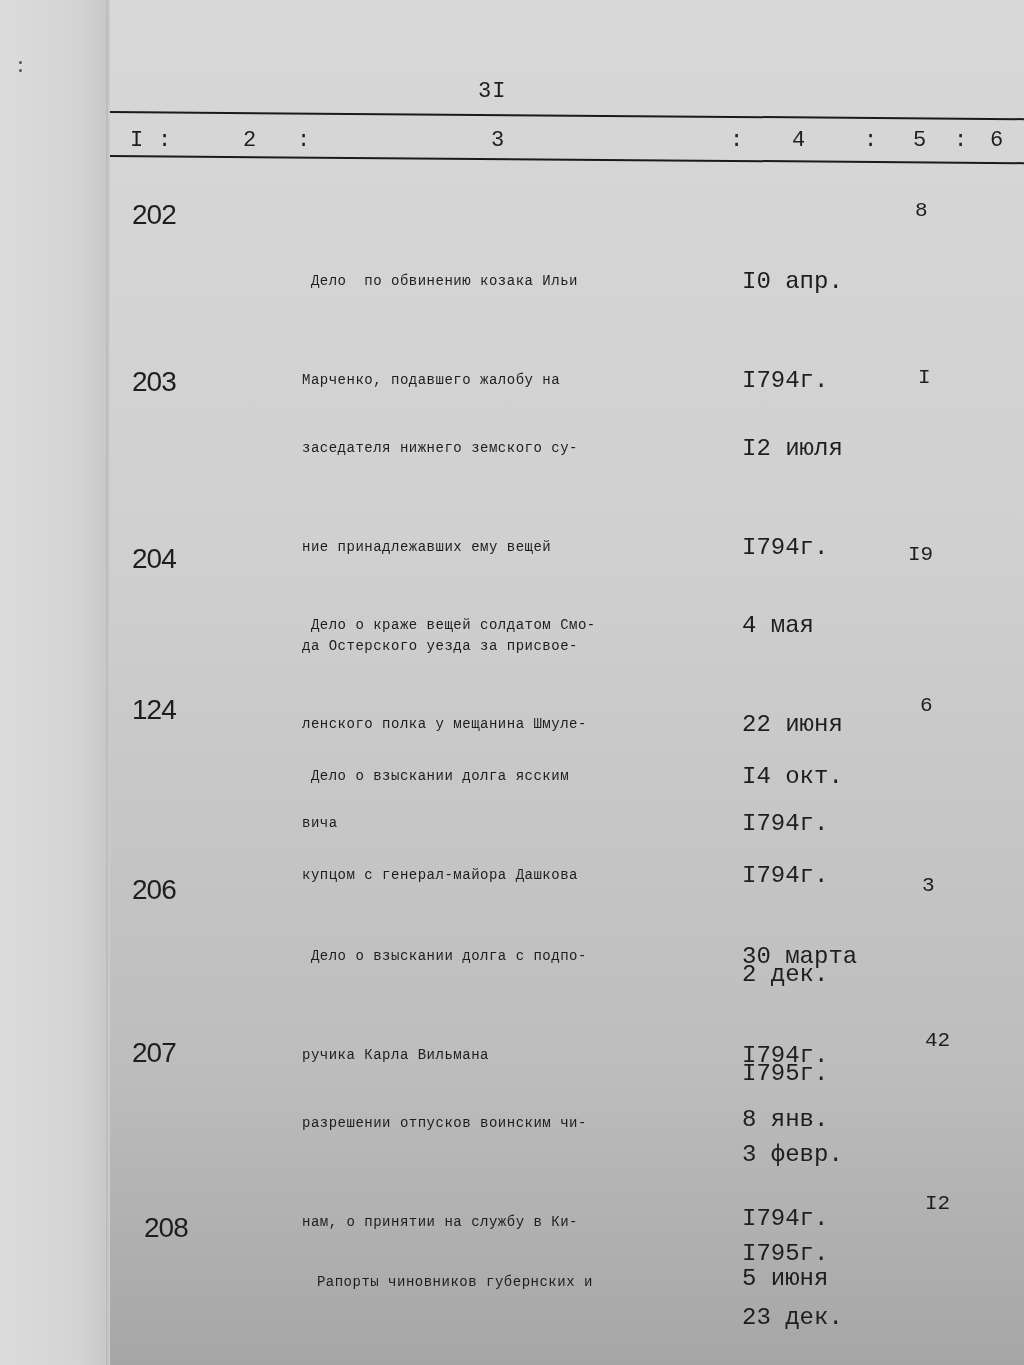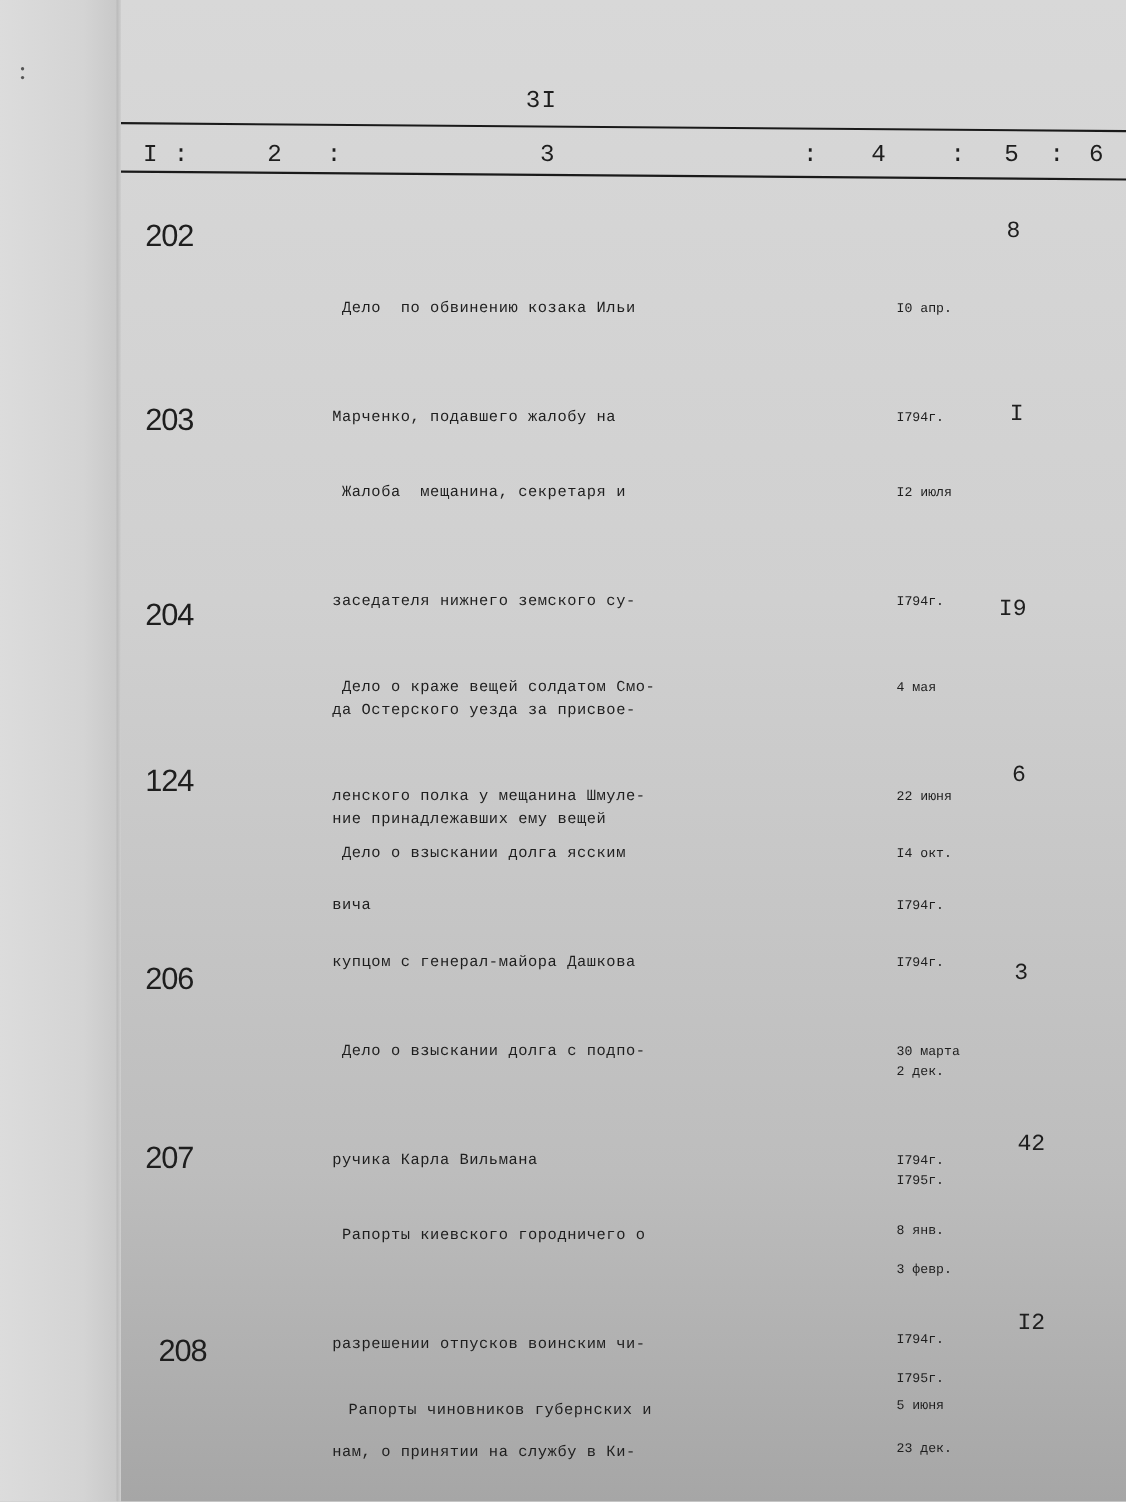--- a/index.html
+++ b/index.html
@@ -87,23 +87,23 @@
       left: 302px;
       top: 0;
       width: 460px;
       font-size: 14px;
       line-height: 33px;
       letter-spacing: 0.5px;
       white-space: pre;
     }
     .row .dates {
       position: absolute;
-      left: 815px;
-      top: 0;
-      font-size: 12px;
+      left: 742px;
+      top: 0;
+      font-size: 24px;
       line-height: 33px;
       white-space: pre;
     }
     .row .sheets {
       position: absolute;
       top: 0;
       font-size: 21px;
     }
     .desc-line, .date-line { display: block; }
   </style>
@@ -145,24 +145,23 @@
   <div class="dates">
     <span class="date-line">I0 апр.</span>
     <span class="date-line">I794г.</span>
   </div>
   <span class="sheets" style="left:915px">8</span>
 </div>
 
 <div class="row" style="top:366px">
   <span class="num">203</span>
   <div class="desc">
-    <span class="desc-line"> Жалоба  мещанина, секретаря и</span>
     <span class="desc-line">заседателя нижнего земского су-</span>
+    <span class="desc-line">ние принадлежавших ему вещей</span>
     <span class="desc-line">да Остерского уезда за присвое-</span>
-    <span class="desc-line">ние принадлежавших ему вещей</span>
   </div>
   <div class="dates">
     <span class="date-line">I2 июля</span>
     <span class="date-line">I794г.</span>
   </div>
   <span class="sheets" style="left:918px">I</span>
 </div>
 
 <div class="row" style="top:543px">
   <span class="num">204</span>
@@ -205,21 +204,20 @@
     <span class="date-line">I794г.</span>
     <span class="date-line">3 февр.</span>
     <span class="date-line">I795г.</span>
   </div>
   <span class="sheets" style="left:922px">3</span>
 </div>
 
 <div class="row" style="top:1037px">
   <span class="num">207</span>
   <div class="desc" style="top:4px">
-    <span class="desc-line"> Рапорты киевского городничего о</span>
     <span class="desc-line">разрешении отпусков воинским чи-</span>
     <span class="desc-line">нам, о принятии на службу в Ки-</span>
     
   </div>
   <div class="dates">
     <span class="date-line">8 янв.</span>
     <span class="date-line">I794г.</span>
     <span class="date-line">23 дек.</span>
     
   </div>

